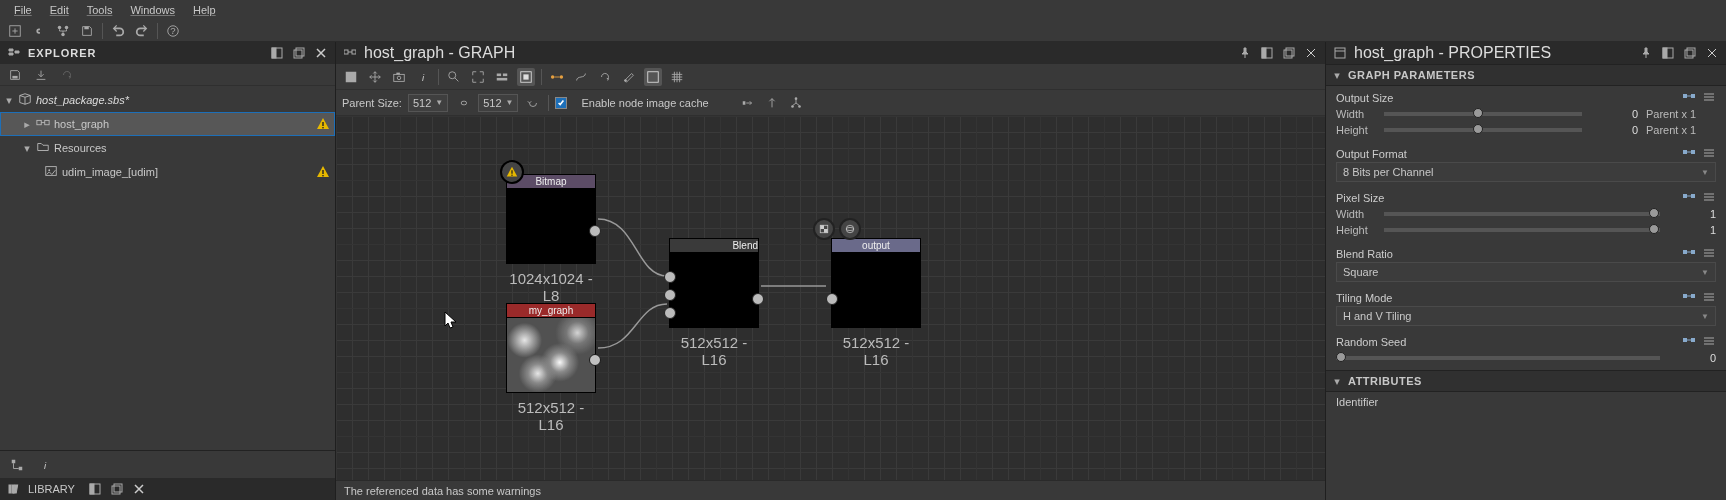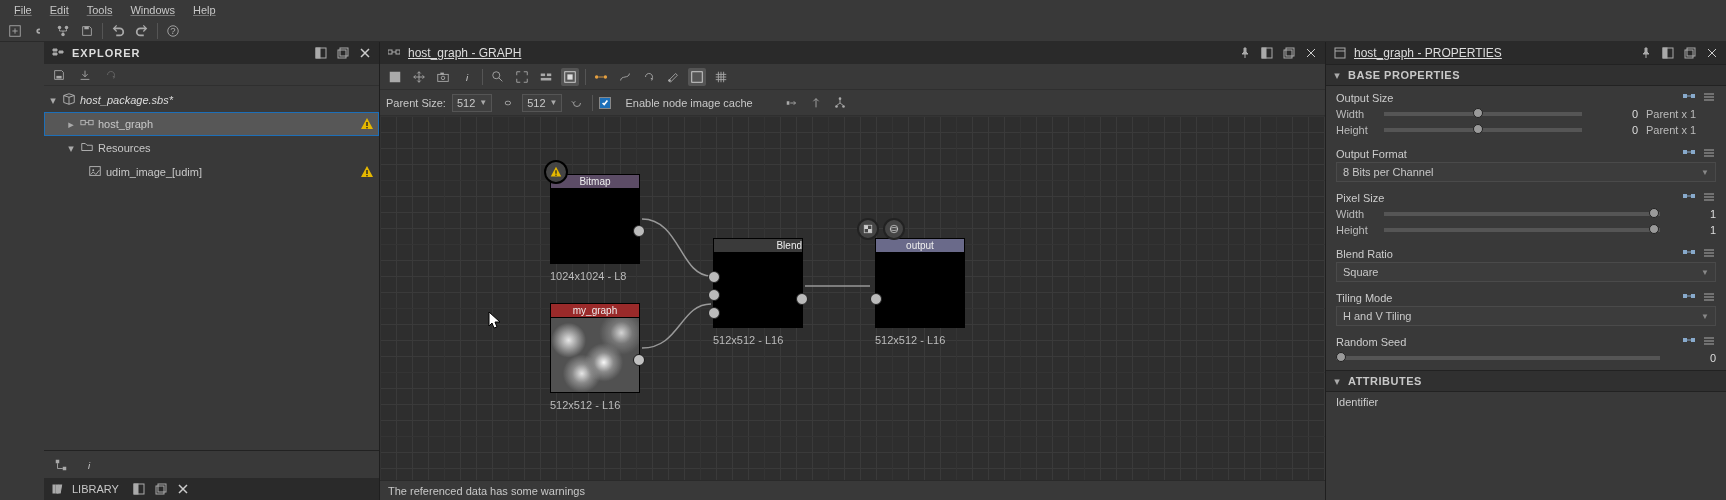--- a/index.html
+++ b/index.html
@@ -6,29 +6,29 @@
   body { background:#393939; width:1726px; height:500px; overflow:hidden; display:flex; flex-direction:column; }
   
   .menubar { height:20px; display:flex; gap:2px; padding:0 6px; background:#393939; }
   .menubar span { padding:0 8px; line-height:20px; text-decoration:underline; text-decoration-color:#777; cursor:default; }
   
   .toolbar-row { height:22px; display:flex; gap:6px; padding:0 6px; align-items:center; background:#393939; border-bottom:1px solid #2a2a2a; }
   .ticon { width:18px; height:18px; display:flex; align-items:center; justify-content:center; color:#bbb; }
   .ticon svg { width:14px; height:14px; fill:#aaa; }
   .vsep { width:1px; height:16px; background:#555; }
   
-  .cols { flex:1; display:flex; min-height:0;margin-left:44px; }
+  .cols { flex:1; display:flex; min-height:0; }
   .panel { display:flex; flex-direction:column; background:#393939; }
   .panel.left  { width:336px; border-right:1px solid #1f1f1f; }
   .panel.mid   { flex:1; border-right:1px solid #1f1f1f; }
   .panel.right { width:400px; }
   
   .phead { height:22px; background:#2a2a2a; display:flex; align-items:center; padding:0 6px; gap:6px; }
   .phead .ptitle { font-weight:600; letter-spacing:1px; font-size:11px; color:#ddd; }
-  .phead .ptitle.small { font-weight:400; letter-spacing:0; font-size:12px;text-decoration:underline; }
+  .phead .ptitle.small { font-weight:400; letter-spacing:0; font-size:16px; }
   .phead .spacer { flex:1; }
   .picon { width:16px; height:16px; display:flex; align-items:center; justify-content:center; color:#aaa; }
   .picon svg { width:12px; height:12px; fill:#aaa; stroke:#aaa; }
   
   .exbar { height:22px; display:flex; gap:8px; padding:0 6px; align-items:center; border-bottom:1px solid #2f2f2f; }
   .tree { flex:1; padding-top:2px; }
   .trow { height:24px; display:flex; align-items:center; padding:0 4px; gap:4px; position:relative; }
   .trow.indent1 { padding-left:22px; }
   .trow.indent2 { padding-left:44px; }
   .trow.sel { background:#575757; outline:1px solid #1d6fb8; outline-offset:-1px; }
@@ -53,21 +53,21 @@
     background-image:
       linear-gradient(#343434 1px,transparent 1px),
       linear-gradient(90deg,#343434 1px,transparent 1px),
       linear-gradient(#3a3a3a 1px,transparent 1px),
       linear-gradient(90deg,#3a3a3a 1px,transparent 1px);
     background-size:64px 64px,64px 64px,16px 16px,16px 16px;
   }
   .node { position:absolute; width:90px; }
   .node .nhead { height:14px; font-size:10px; text-align:center; line-height:14px; color:#eee; border:1px solid #000; border-bottom:none; }
   .node .nbody { height:76px; background:#000; border:1px solid #000; position:relative; }
-  .node .nfoot { color:#bbb; padding-top:6px; font-size:11px; }
+  .node .nfoot { text-align:center; color:#bbb; padding-top:6px; font-size:15px; }
   .nhead.purple { background:#5c4c66; }
   .nhead.dark   { background:#3a3a3a;text-align:right; }
   .nhead.red    { background:#9a2a2a; }
   .nhead.blue   { background:#6a6a8a; }
   .node.mygraph .nbody { background:
     radial-gradient(circle at 20% 30%,#ddd 0%,#999 10%,transparent 20%),
     radial-gradient(circle at 60% 60%,#eee 0%,#888 14%,transparent 28%),
     radial-gradient(circle at 80% 20%,#ccc 0%,#777 12%,transparent 24%),
     radial-gradient(circle at 35% 75%,#ddd 0%,#888 12%,transparent 24%),
     #555;
@@ -574,21 +574,21 @@
         </div>
       <div class="picon">
           <svg viewBox="0 0 12 12">
             <path d="M2 2l8 8M10 2l-8 8" stroke="#ccc"></path>
           </svg>
         </div>
     </div>
 
     <div class="section">
       <span class="chev">▾</span>
-      <span class="stitle">BASE PROPERTIES</span>
+      <span class="stitle">GRAPH PARAMETERS</span>
     </div>
 
     <div class="prow">
       <div class="plabel">
         <span class="ptxt">Output Size</span>
         <span class="acts">
           <span><svg viewBox="0 0 14 14">
                 <rect x="1" y="4" width="4" height="4" fill="#8ac"></rect>
                 <rect x="9" y="4" width="4" height="4" fill="#8ac"></rect>
                 <path d="M5 6h4" stroke="#8ac"></path>

